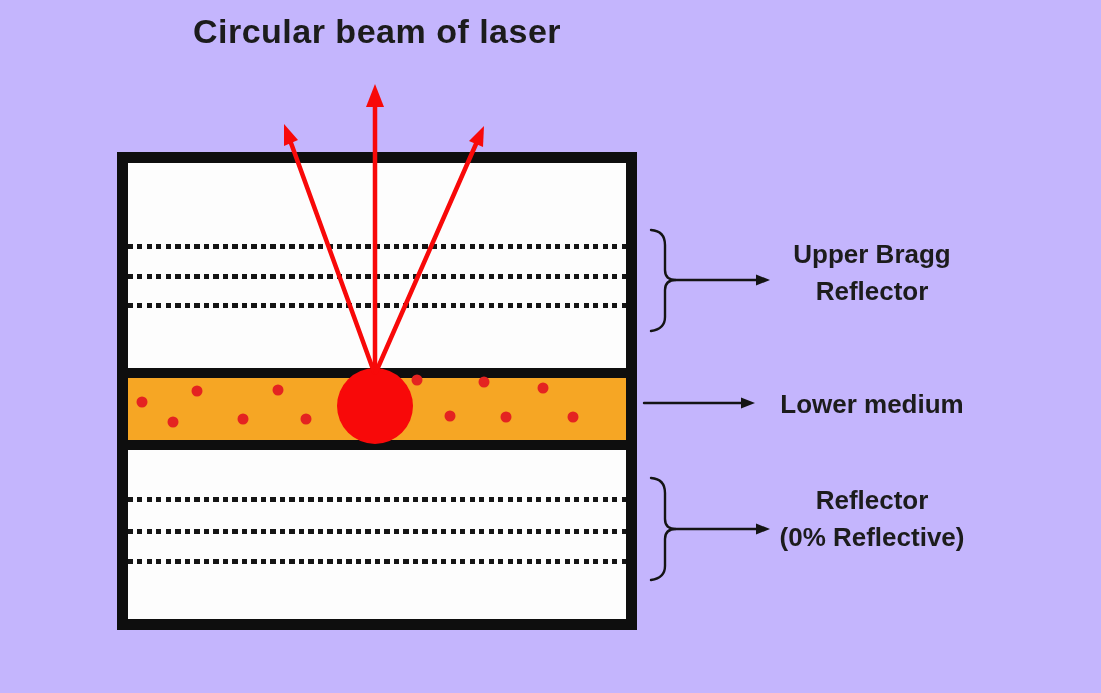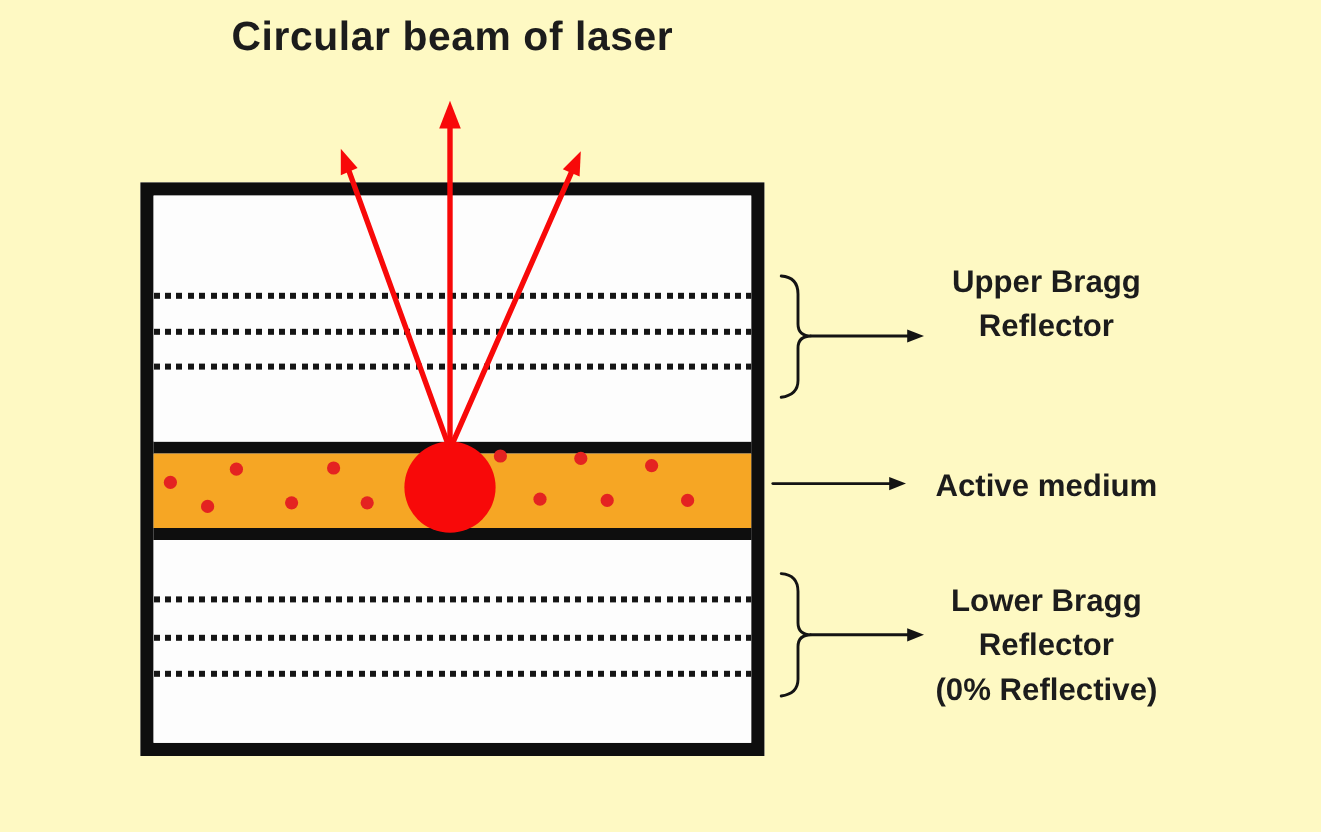--- a/index.html
+++ b/index.html
@@ -5,21 +5,21 @@
   html, body {
     margin: 0;
     padding: 0;
     background: #ffffff;
     font-family: "Liberation Sans", sans-serif;
   }
   .stage {
     position: relative;
     width: 1101px;
     height: 693px;
-    background: #fef9c3;
+    background: #c4b5fd;
     overflow: hidden;
   }
   .title {
     position: absolute;
     left: 117px;
     top: 12px;
     width: 520px;
     text-align: center;
     font-size: 34px;
     font-weight: bold;
@@ -59,21 +59,21 @@
   .side-label {
     position: absolute;
     left: 742px;
     width: 260px;
     text-align: center;
     color: #1c1c1c;
     font-weight: bold;
     font-size: 26px;
     line-height: 37px;
   }
-  .side-label-upper  { top: 216px; }
+  .side-label-upper  { top: 236px; }
   .side-label-active { top: 387px; line-height: 34px; }
   .side-label-lower  { top: 482px; }
 </style>
 </head>
 <body>
 
 <div class="stage">
 
   <div class="title">Circular beam of laser</div>
 
@@ -137,21 +137,20 @@
       <polygon points="755,403 741,397.5 741,408.5"></polygon>
       <polygon points="770,529 756,523.5 756,534.5"></polygon>
     </g>
   </svg>
 
   <div class="side-label side-label-upper">
     <div>Upper Bragg</div>
     <div>Reflector</div>
   </div>
 
-  <div class="side-label side-label-active">Active medium</div>
+  <div class="side-label side-label-active">Lower medium</div>
 
   <div class="side-label side-label-lower">
-    <div>Lower Bragg</div>
     <div>Reflector</div>
     <div>(0% Reflective)</div>
   </div>
 
 </div>
 
 </body></html>

